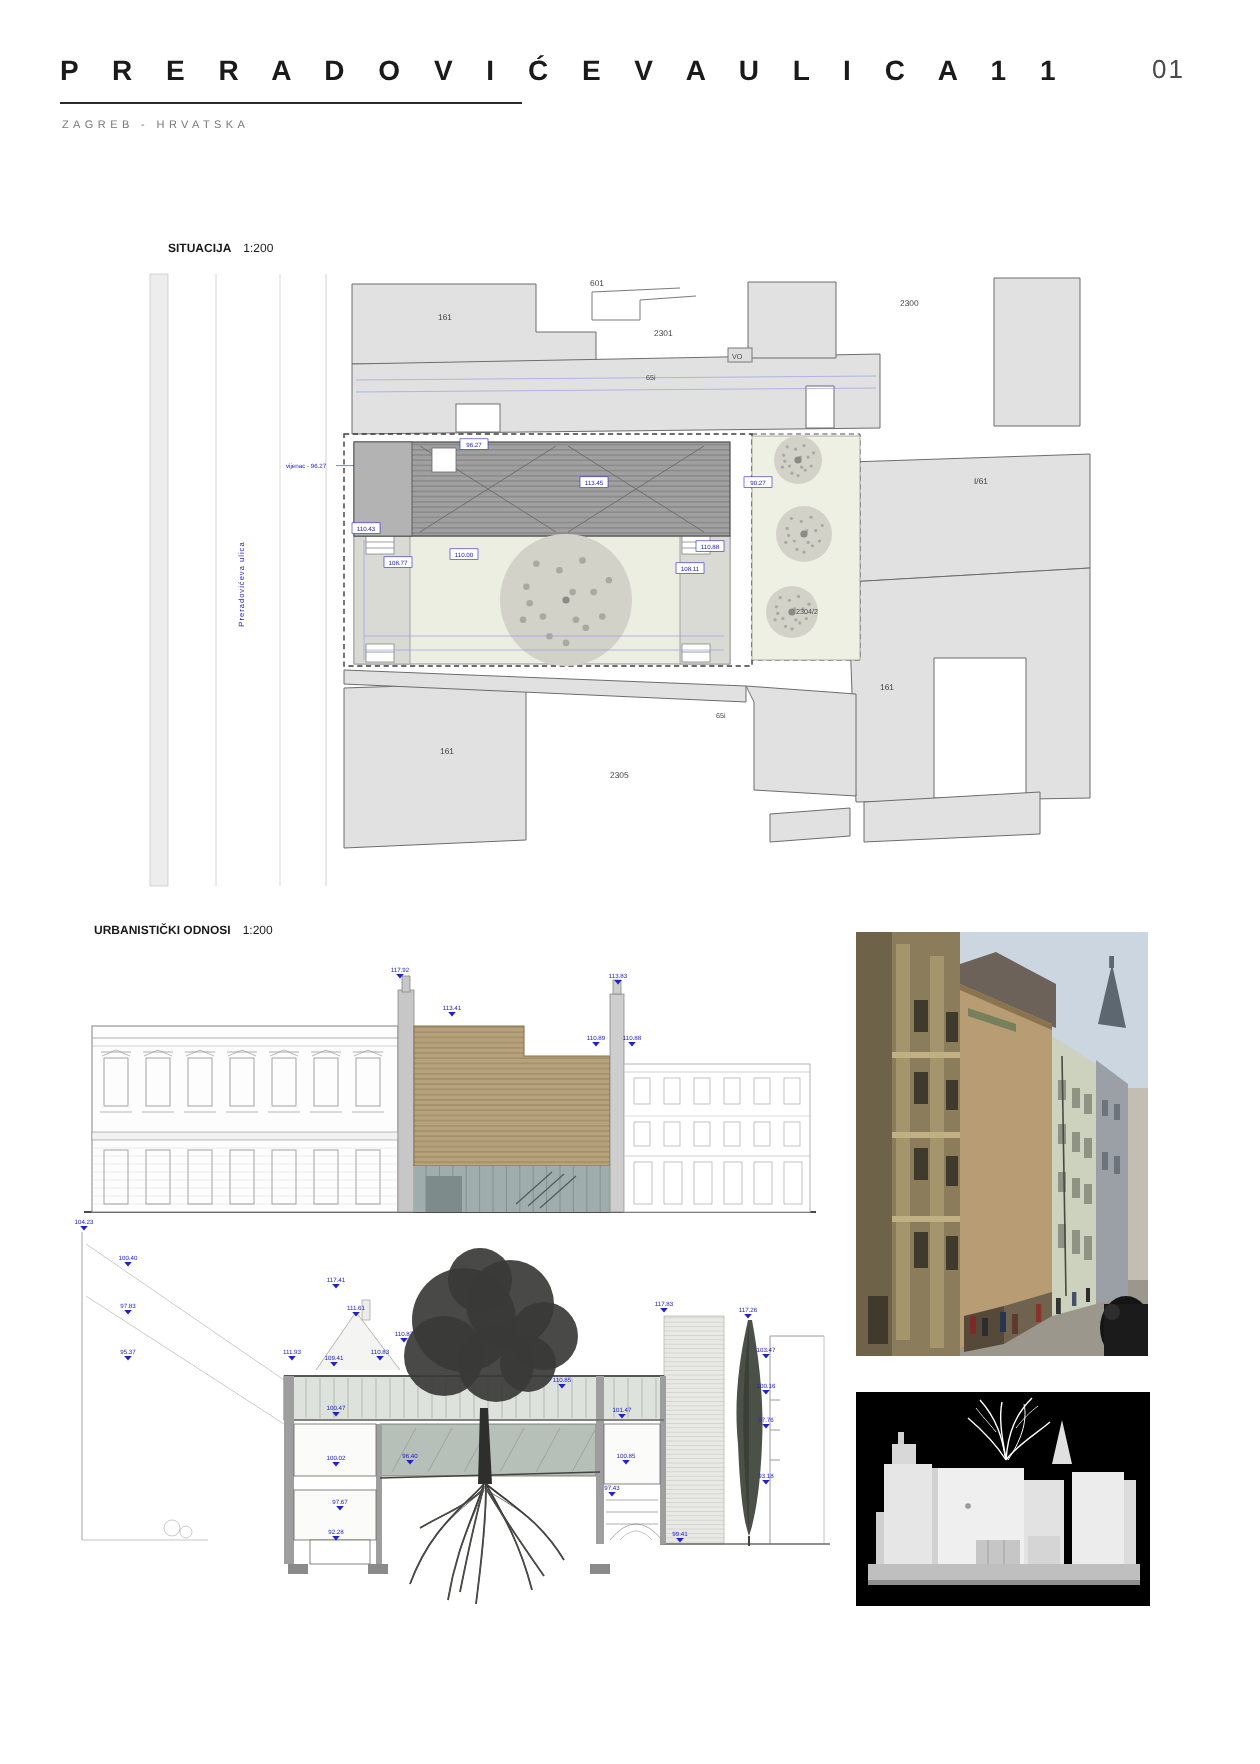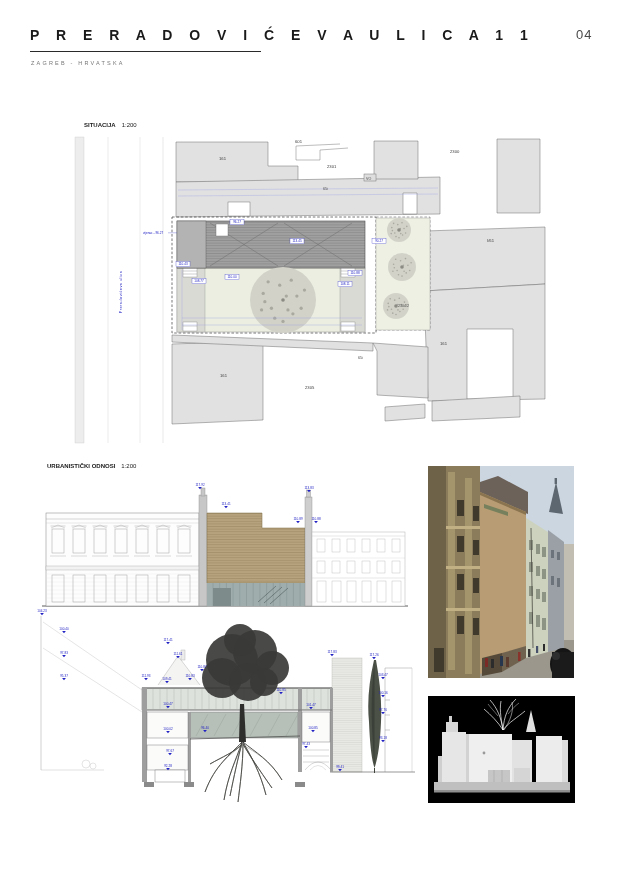--- a/index.html
+++ b/index.html
@@ -25,21 +25,21 @@
   .blue{fill:#2222c4;}
 </style>
 </head>
 <body>
 
 <div class="page">
 
   <div class="title">P R E R A D O V I Ć E V A   U L I C A   1 1</div>
   <div class="title-rule"></div>
   <div class="subtitle">ZAGREB - HRVATSKA</div>
-  <div class="pageno">04</div>
+  <div class="pageno">01</div>
 
   <div class="seclabel lab-sit">
     <b>SITUACIJA</b><span>1:200</span>
   </div>
   <div class="seclabel lab-urb">
     <b>URBANISTIČKI ODNOSI</b><span>1:200</span>
   </div>
 
   <svg id="plan-svg" width="590" height="315" viewBox="40 132 590 315">
     <defs>

